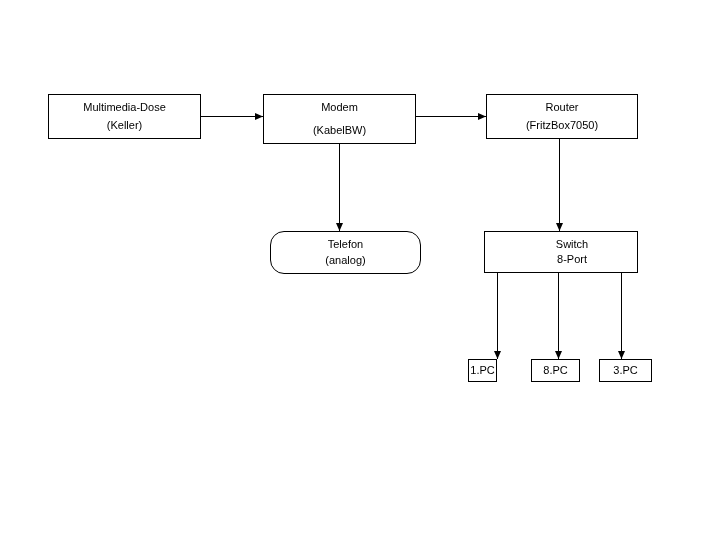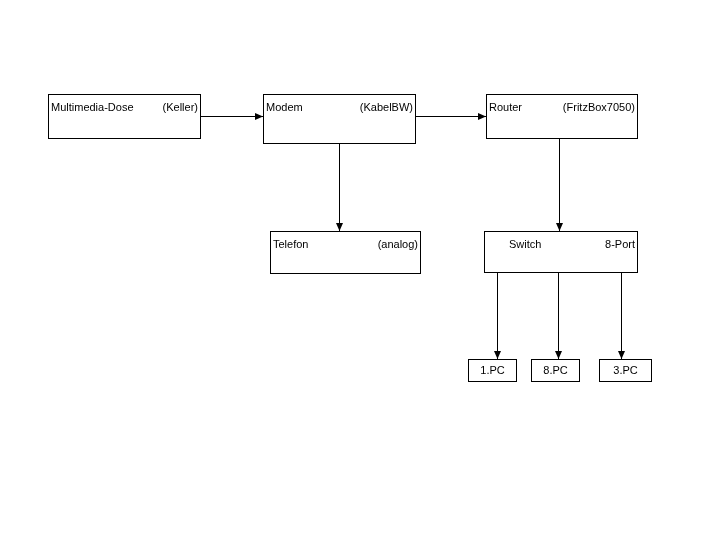--- a/index.html
+++ b/index.html
@@ -28,36 +28,36 @@
     position: absolute;
     box-sizing: border-box;
     border: 1px solid #000000;
     background: #ffffff;
     text-align: center;
     font-size: 11px;
     line-height: 13px;
   }
   .node.two-line {
     display: flex;
-    flex-direction: row;
+    flex-direction: column;
     justify-content: space-between;
     padding: 6px 2px;
   }
   .node.one-line {
     display: flex;
     align-items: center;
     justify-content: center;
   }
   
   #n-mmdose  { left: 48px;  top: 94px;  width: 153px; height: 45px; }
   #n-modem   { left: 263px; top: 94px;  width: 153px; height: 50px; }
   #n-router  { left: 486px; top: 94px;  width: 152px; height: 45px; }
-  #n-telefon { left: 270px; top: 231px; width: 151px; height: 43px; }
+  #n-telefon { left: 270px; top: 231px; width: 151px; height: 43px; border-radius: 14px; }
   #n-switch  { left: 484px; top: 231px; width: 154px; height: 42px; padding-left: 24px; }
-  #n-pc1     { left: 468px; top: 359px; width: 49px;  height: 23px; }
+  #n-pc1     { left: 468px; top: 359px; width: 29px;  height: 23px; }
   #n-pc2     { left: 531px; top: 359px; width: 49px;  height: 23px; }
   #n-pc3     { left: 599px; top: 359px; width: 53px;  height: 23px; }
 </style>
 </head>
 <body>
 
 <div class="canvas">
 
   <svg class="edges" width="720" height="540" viewBox="0 0 720 540" xmlns="http://www.w3.org/2000/svg">
     <defs>

